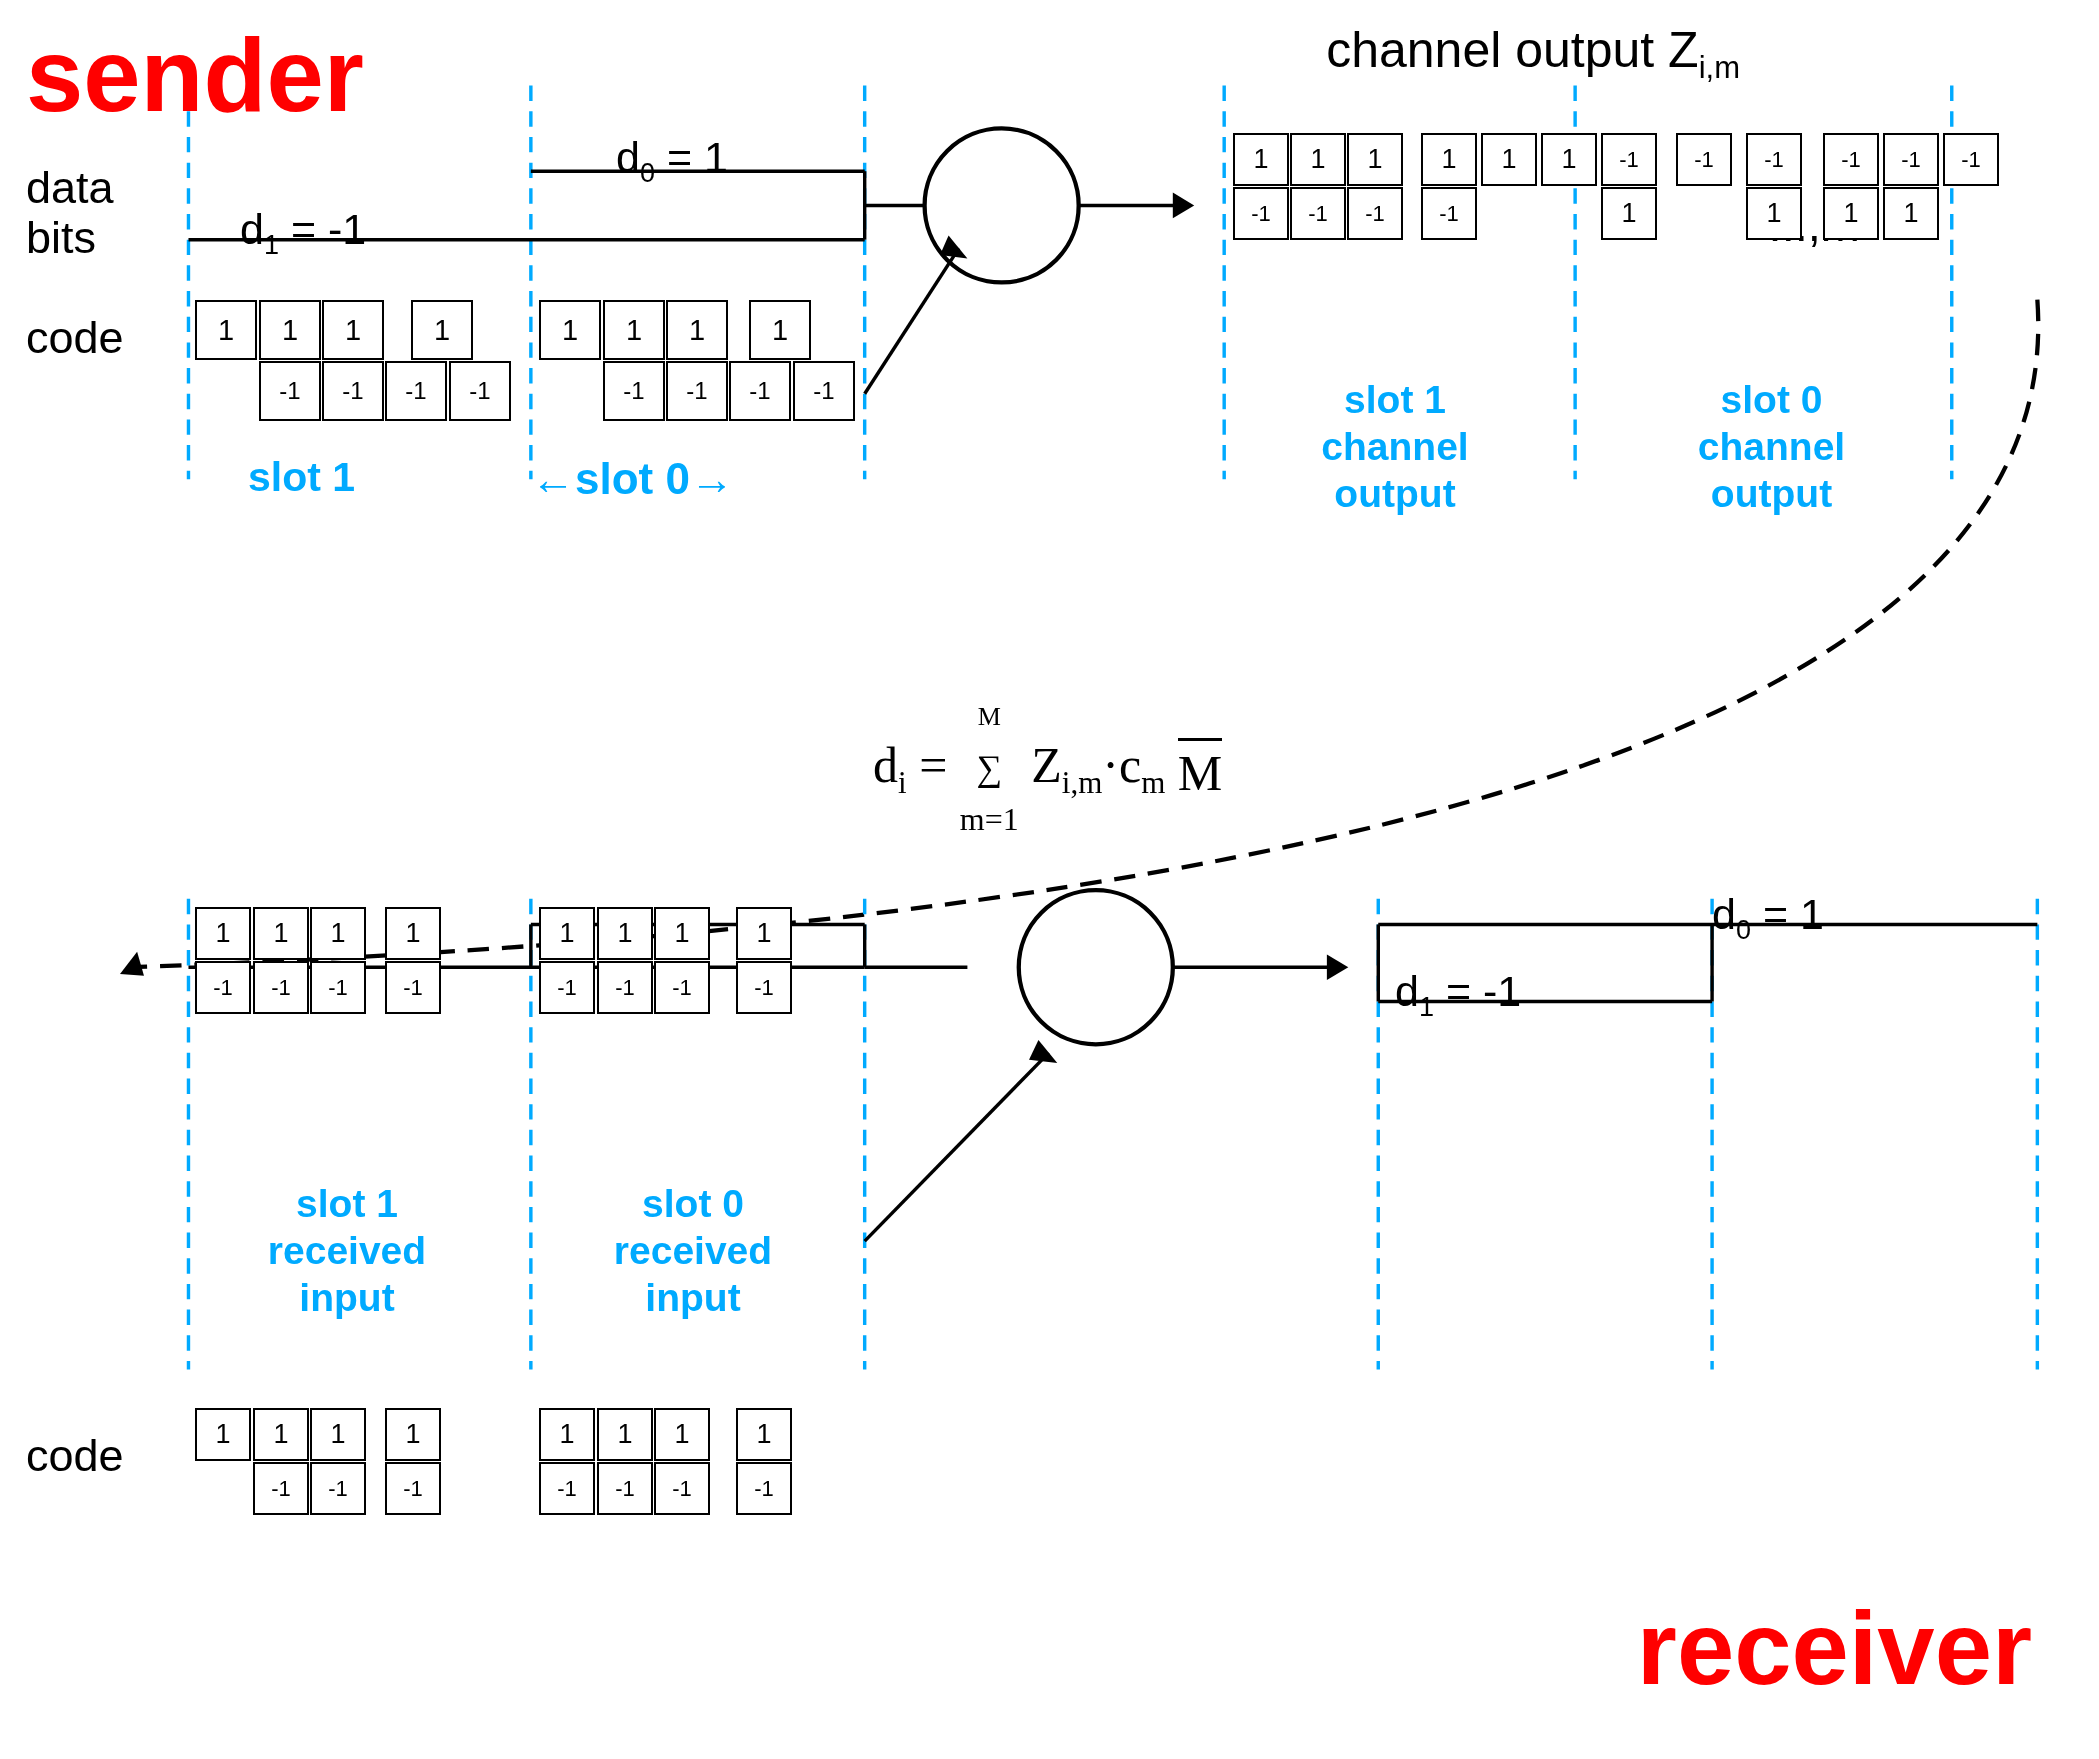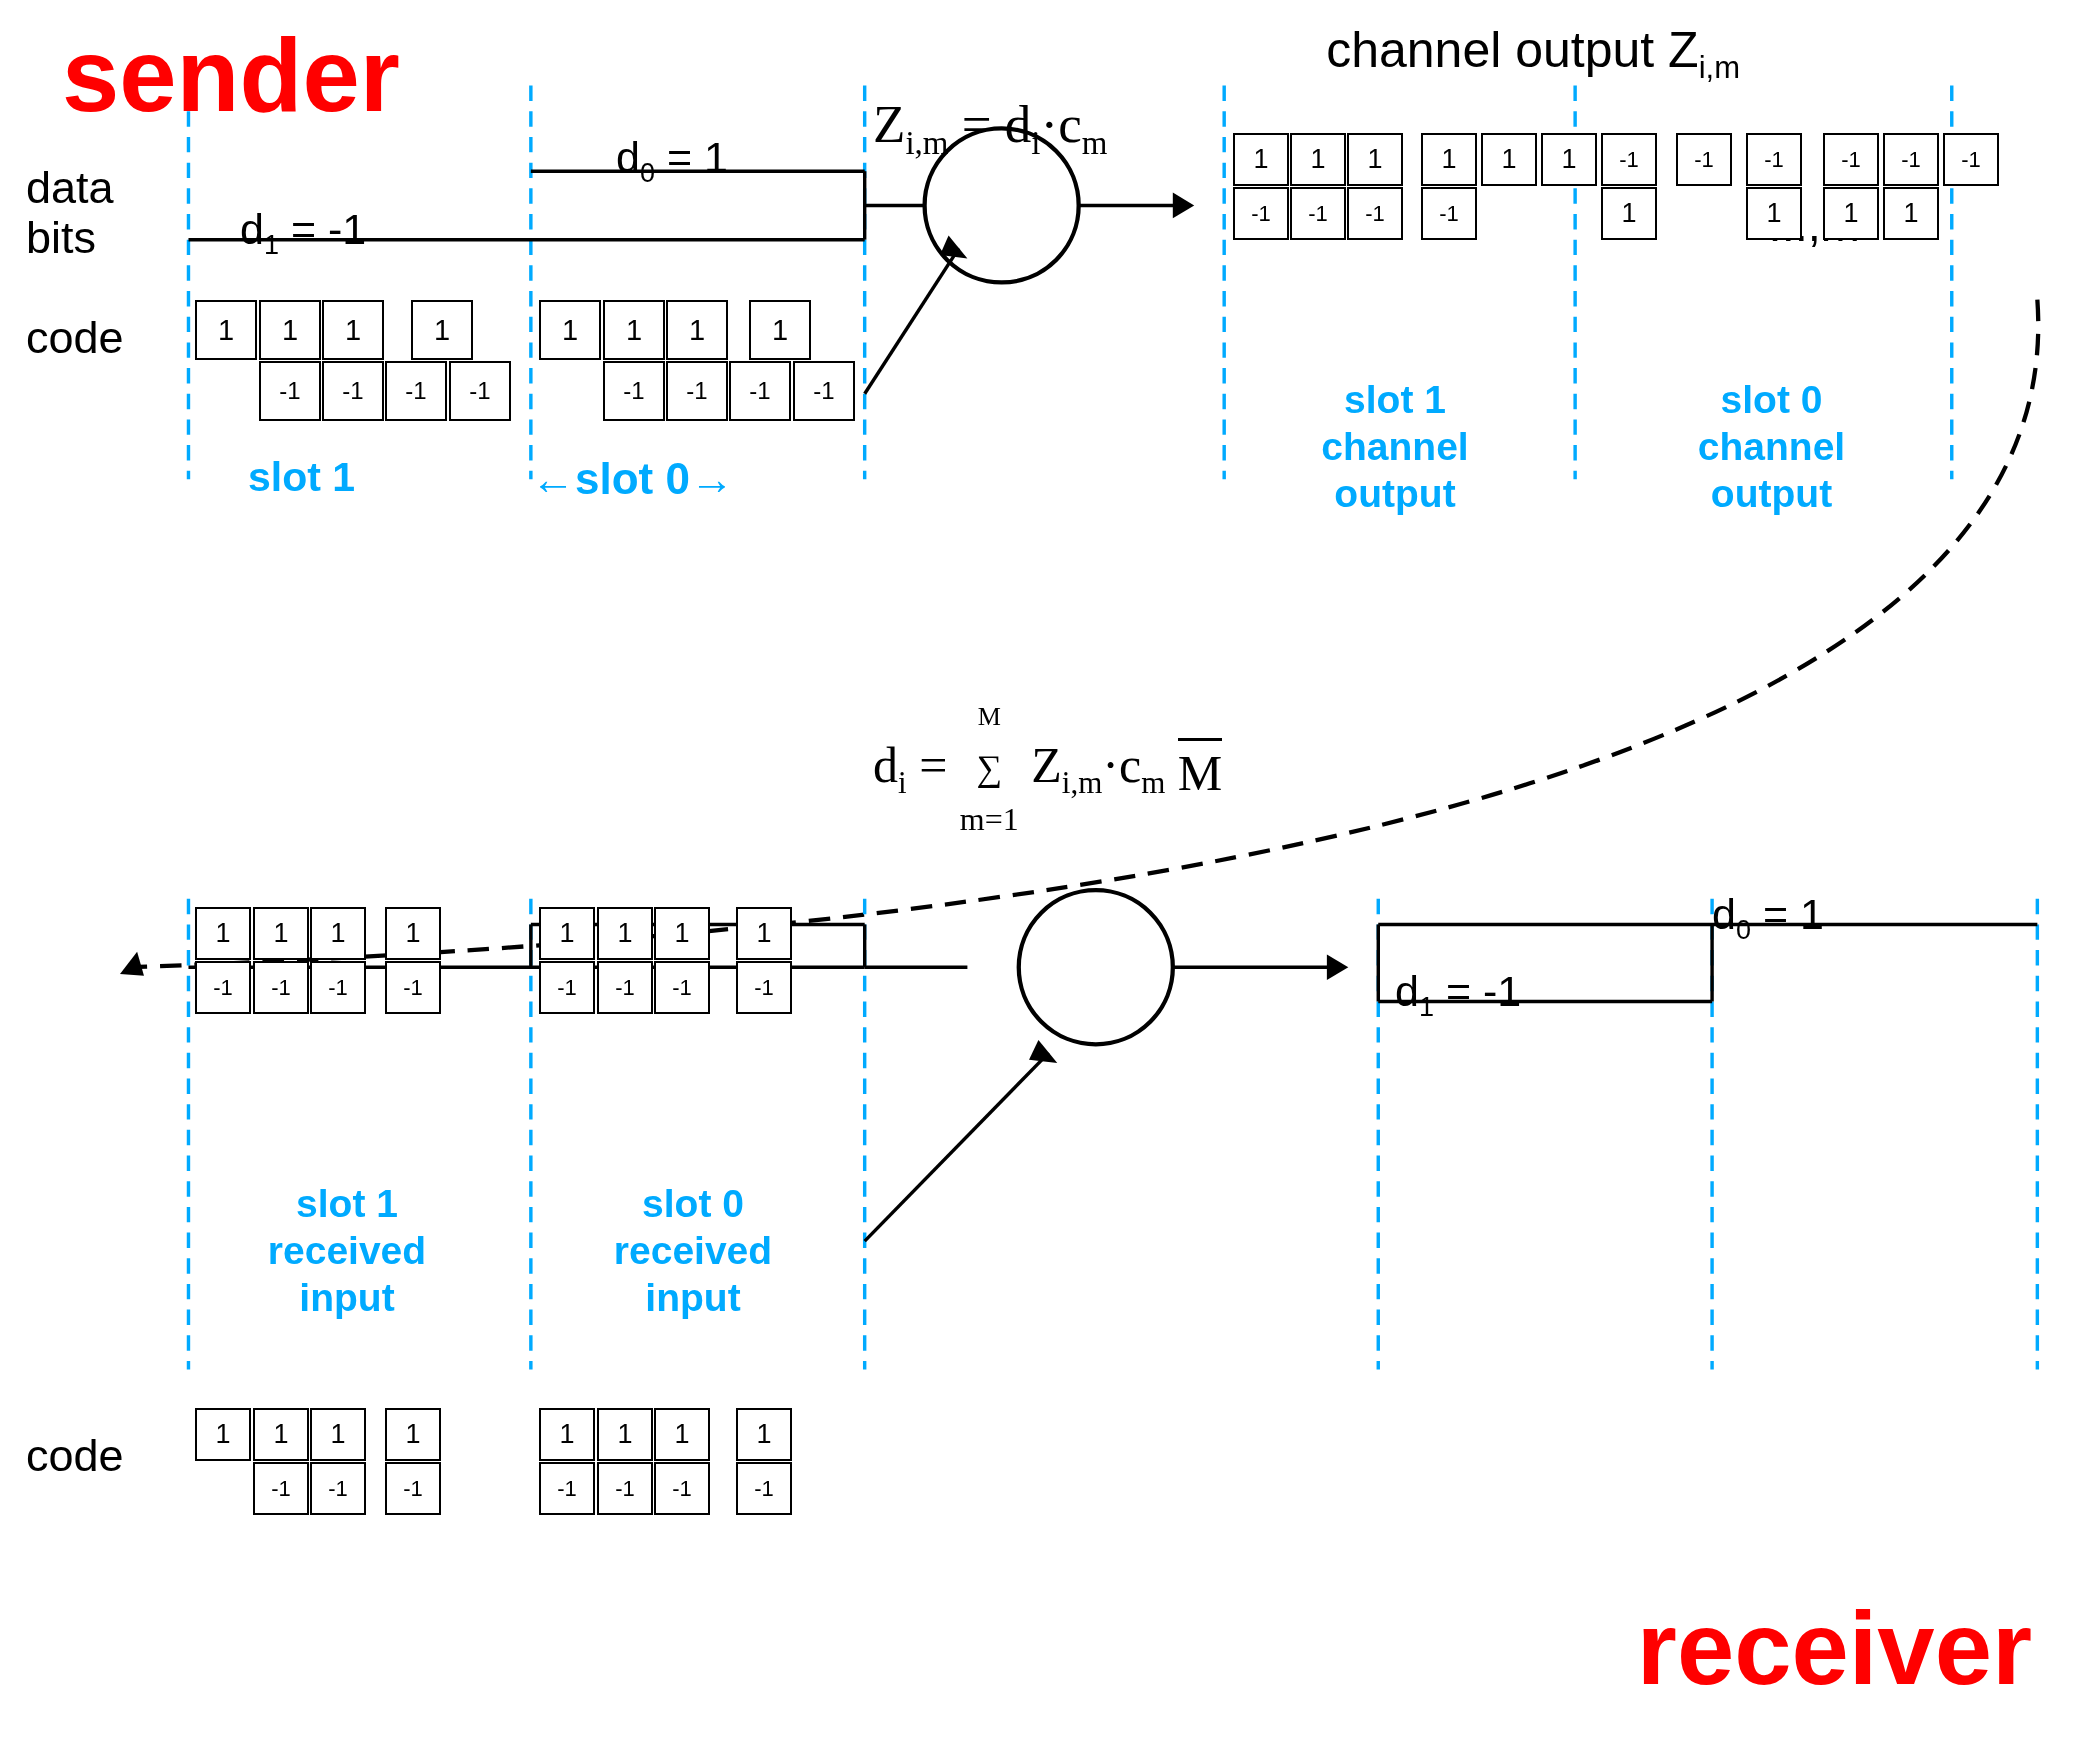--- a/index.html
+++ b/index.html
@@ -20,21 +20,20 @@
 
     
     .sender-label {
       position: absolute;
       top: 17px;
       left: 26px;
       font-size: 103px;
       font-weight: bold;
       color: red;
       font-family: Arial, sans-serif;
-      margin-left: 36px;
     }
 
     
     .receiver-label {
       position: absolute;
       bottom: 51px;
       right: 68px;
       font-size: 103px;
       font-weight: bold;
       color: red;
@@ -124,23 +123,20 @@
     <line x1="2000" y1="1080" x2="2000" y2="1170" stroke="black" stroke-width="4"></line>
 
   </svg>
 
   <div class="sender-label">sender</div>
 
   <div class="receiver-label">receiver</div>
 
   <div style="position:absolute; top:21.4px; right:360px; font-size:50px; font-family:Arial,sans-serif;">channel output Z<sub style="font-size:31px;">i,m</sub></div>
 
-  <div style="position:absolute; top:94px; left:873px; font-size:53px; font-family:'Times New Roman',serif; white-space:nowrap;">
-    Z<sub style="font-size:33px;">i,m</sub> = d<sub style="font-size:33px;">i</sub>·c<sub style="font-size:33px;">m</sub>
-  </div>
 
   <div style="position:absolute; top:163px; left:26px; font-size:45px; font-family:Arial,sans-serif; line-height:1.1;">data<br>bits</div>
 
   <div style="position:absolute; top:133px; left:616px; font-size:43px; font-family:Arial,sans-serif;">d<sub style="font-size:27px;">0</sub> = 1</div>
 
   <div style="position:absolute; top:205px; left:240px; font-size:43px; font-family:Arial,sans-serif;">d<sub style="font-size:27px;">1</sub> = -1</div>
 
   <div style="position:absolute; top:312px; left:26px; font-size:45px; font-family:Arial,sans-serif;">code</div>
 
   <div style="position:absolute; top:454px; left:248px; font-size:41px; font-family:Arial,sans-serif; color:#00aaff; font-weight:bold;">slot 1</div>

